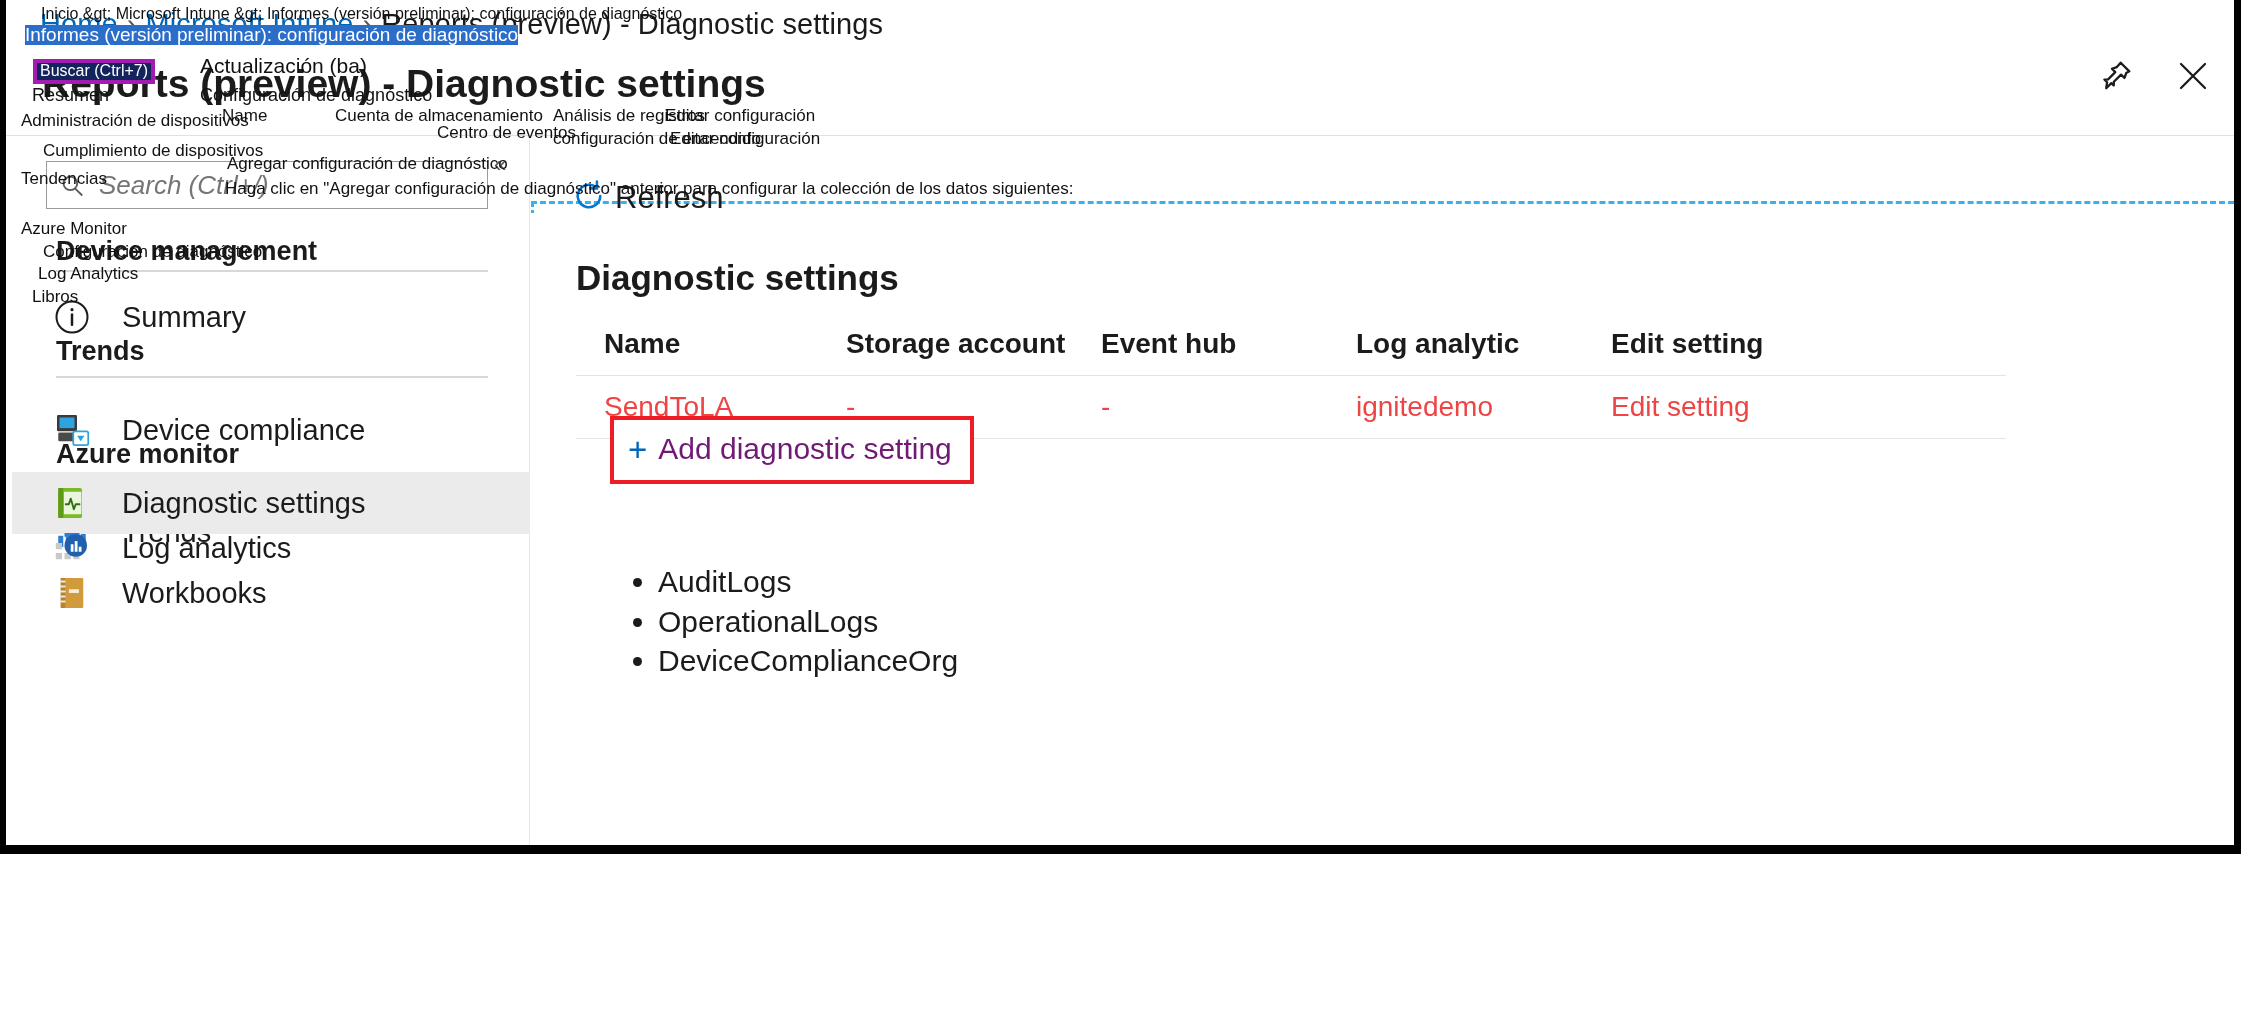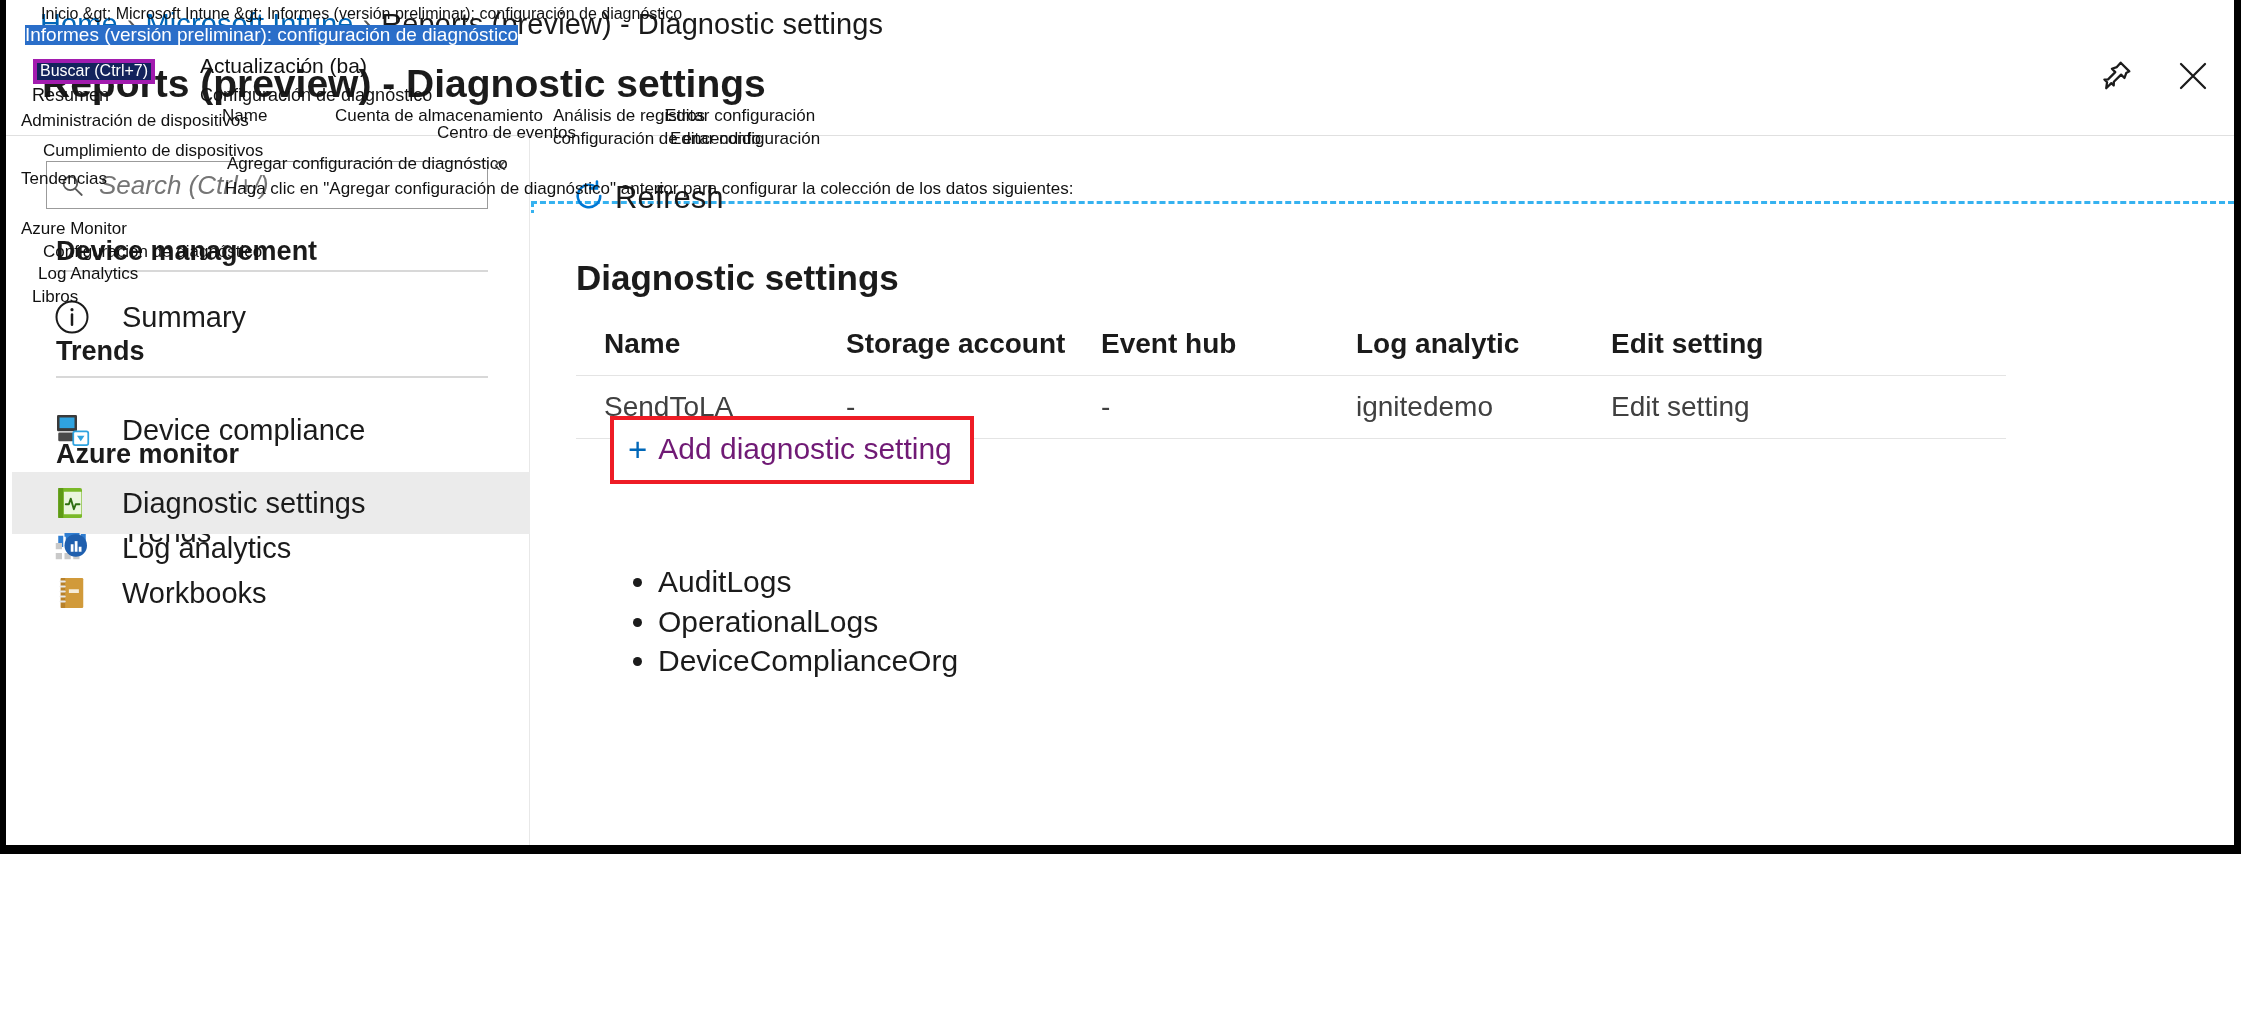--- a/index.html
+++ b/index.html
@@ -111,21 +111,21 @@
   .toolbar { position:absolute; left:40px; top:-35px; display:flex; align-items:center; gap:8px; cursor:pointer; }
   .toolbar .refresh-lbl { font-size:31px; color:#1b1b1b; }
 
   
   .tbl { position:absolute; left:45px; top:100px; width:1430px; }
   .tbl .row { display:flex; align-items:center; }
   .tbl .thead { height:62px; }
   .tbl .thead .cell { font-size:28px; font-weight:600; color:#1b1b1b; }
   .tbl .hrule { height:1px; background:#e4e4e4; width:1430px; }
   .tbl .trow { height:62px; }
-  .tbl .trow .cell { font-size:28px; color:#404040; }
+  .tbl .trow .cell { font-size:28px; color:#ef4444; }
   .tbl .cell.c0 { width:270px; padding-left:28px; }
   .tbl .cell.c1 { width:255px; }
   .tbl .cell.c2 { width:255px; }
   .tbl .cell.c3 { width:255px; }
   .tbl .cell.c4 { width:260px; }
   .link { color:#0067b8; cursor:pointer; }
 
   .add-btn {
     position:absolute; left:610px; top:416px;
     padding:12px 18px 14px 14px;

